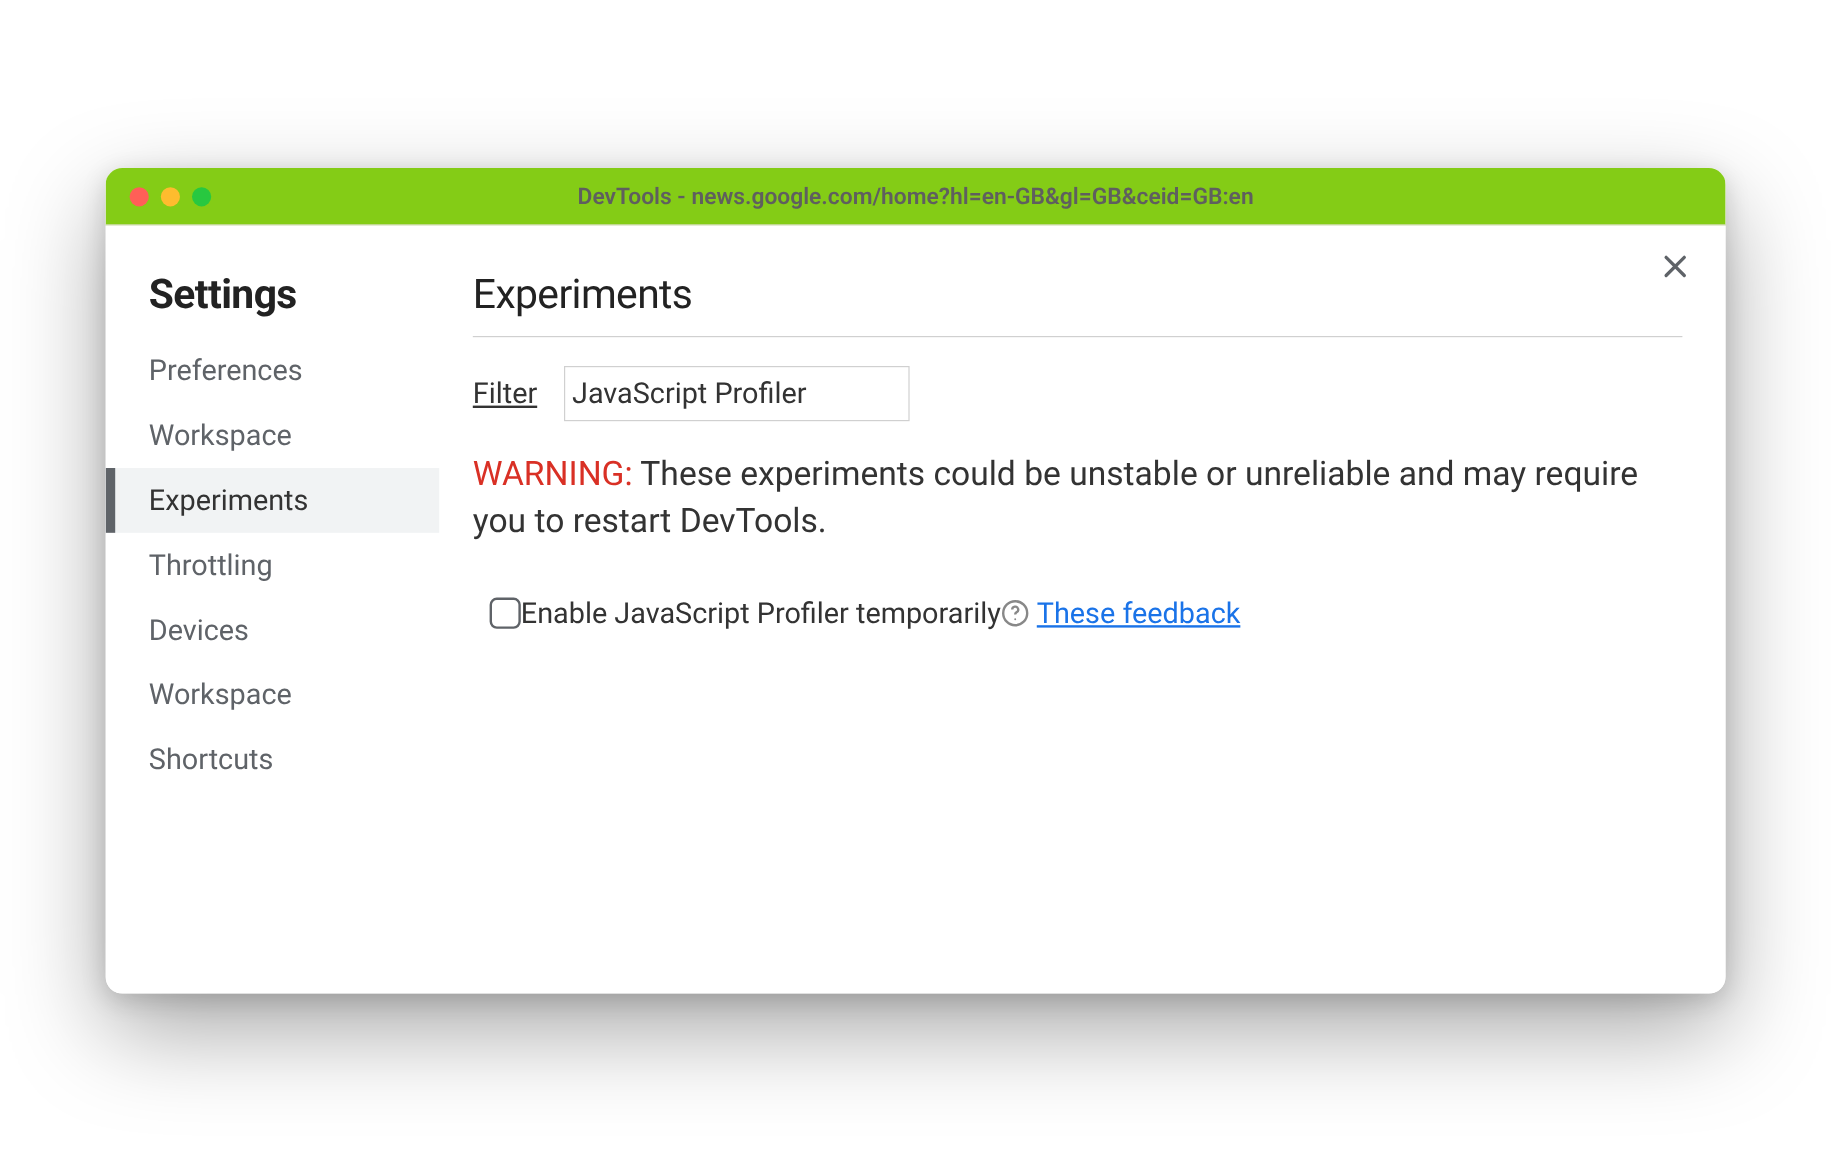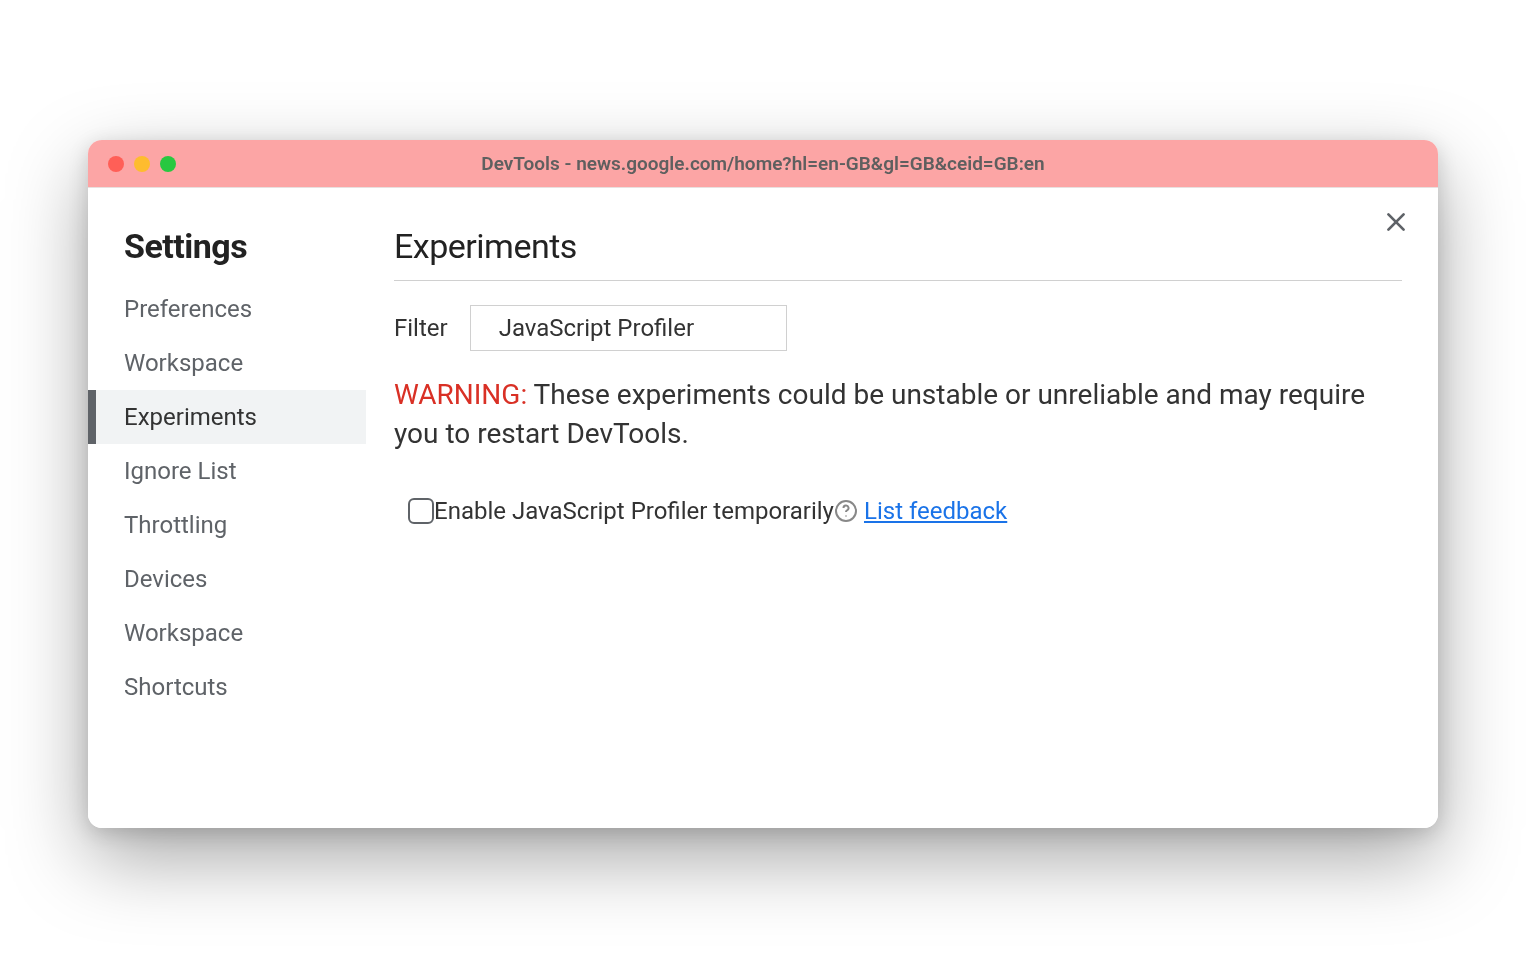--- a/index.html
+++ b/index.html
@@ -18,21 +18,21 @@
     }
     .window {
       width: 1350px;
       background: #fff;
       border-radius: 14px;
       box-shadow: 0 30px 80px rgba(0,0,0,0.35), 0 5px 20px rgba(0,0,0,0.15);
       overflow: hidden;
     }
     .titlebar {
       height: 48px;
-      background: #fca5a5;
+      background: #84cc16;
       display: flex;
       align-items: center;
       padding: 0 20px;
       border-bottom: 1px solid #e8e0df;
       position: relative;
     }
     .traffic-lights {
       display: flex;
       gap: 10px;
       position: absolute;
@@ -123,28 +123,29 @@
     }
     .filter-row {
       display: flex;
       align-items: center;
       gap: 22px;
       margin-bottom: 24px;
     }
     .filter-label {
       font-size: 24px;
       color: #333;
+      text-decoration: underline;
     }
     .filter-input {
       font-size: 24px;
-      padding: 8px 28px;
+      padding: 8px 6px;
       border: 1px solid #d0d0d0;
       background: #fff;
       color: #333;
-      width: 317px;
+      width: 288px;
       outline: none;
       font-family: inherit;
     }
     .warning-block {
       font-size: 28px;
       color: #333;
       line-height: 1.4;
       margin-bottom: 44px;
     }
     .warning-label {
@@ -202,21 +203,20 @@
     </div>
     <div class="window-title">DevTools - news.google.com/home?hl=en-GB&amp;gl=GB&amp;ceid=GB:en</div>
   </div>
 
   <div class="content">
     <div class="sidebar">
       <div class="sidebar-title">Settings</div>
       <div class="sidebar-item">Preferences</div>
       <div class="sidebar-item">Workspace</div>
       <div class="sidebar-item selected">Experiments</div>
-      <div class="sidebar-item">Ignore List</div>
       <div class="sidebar-item">Throttling</div>
       <div class="sidebar-item">Devices</div>
       <div class="sidebar-item">Workspace</div>
       <div class="sidebar-item">Shortcuts</div>
     </div>
 
     <div class="main">
       <div class="close-button">
         <svg viewBox="0 0 24 24" fill="none" stroke="currentColor" stroke-width="2.5" stroke-linecap="round">
           <line x1="5" y1="5" x2="19" y2="19"></line>
@@ -238,17 +238,17 @@
       <div class="experiment-row">
         <div class="checkbox"></div>
         <span class="experiment-label">Enable JavaScript Profiler temporarily</span>
         <span class="help-icon">
           <svg viewBox="0 0 24 24" fill="none" stroke="currentColor" stroke-width="2">
             <circle cx="12" cy="12" r="10"></circle>
             <path d="M9.5 9a2.5 2.5 0 1 1 3.5 2.3c-.8.4-1 1-1 1.7"></path>
             <circle cx="12" cy="17" r="0.8" fill="currentColor" stroke="none"></circle>
           </svg>
         </span>
-        <a class="feedback-link">List feedback</a>
+        <a class="feedback-link">These feedback</a>
       </div>
     </div>
   </div>
 </div>
 
 </body></html>

